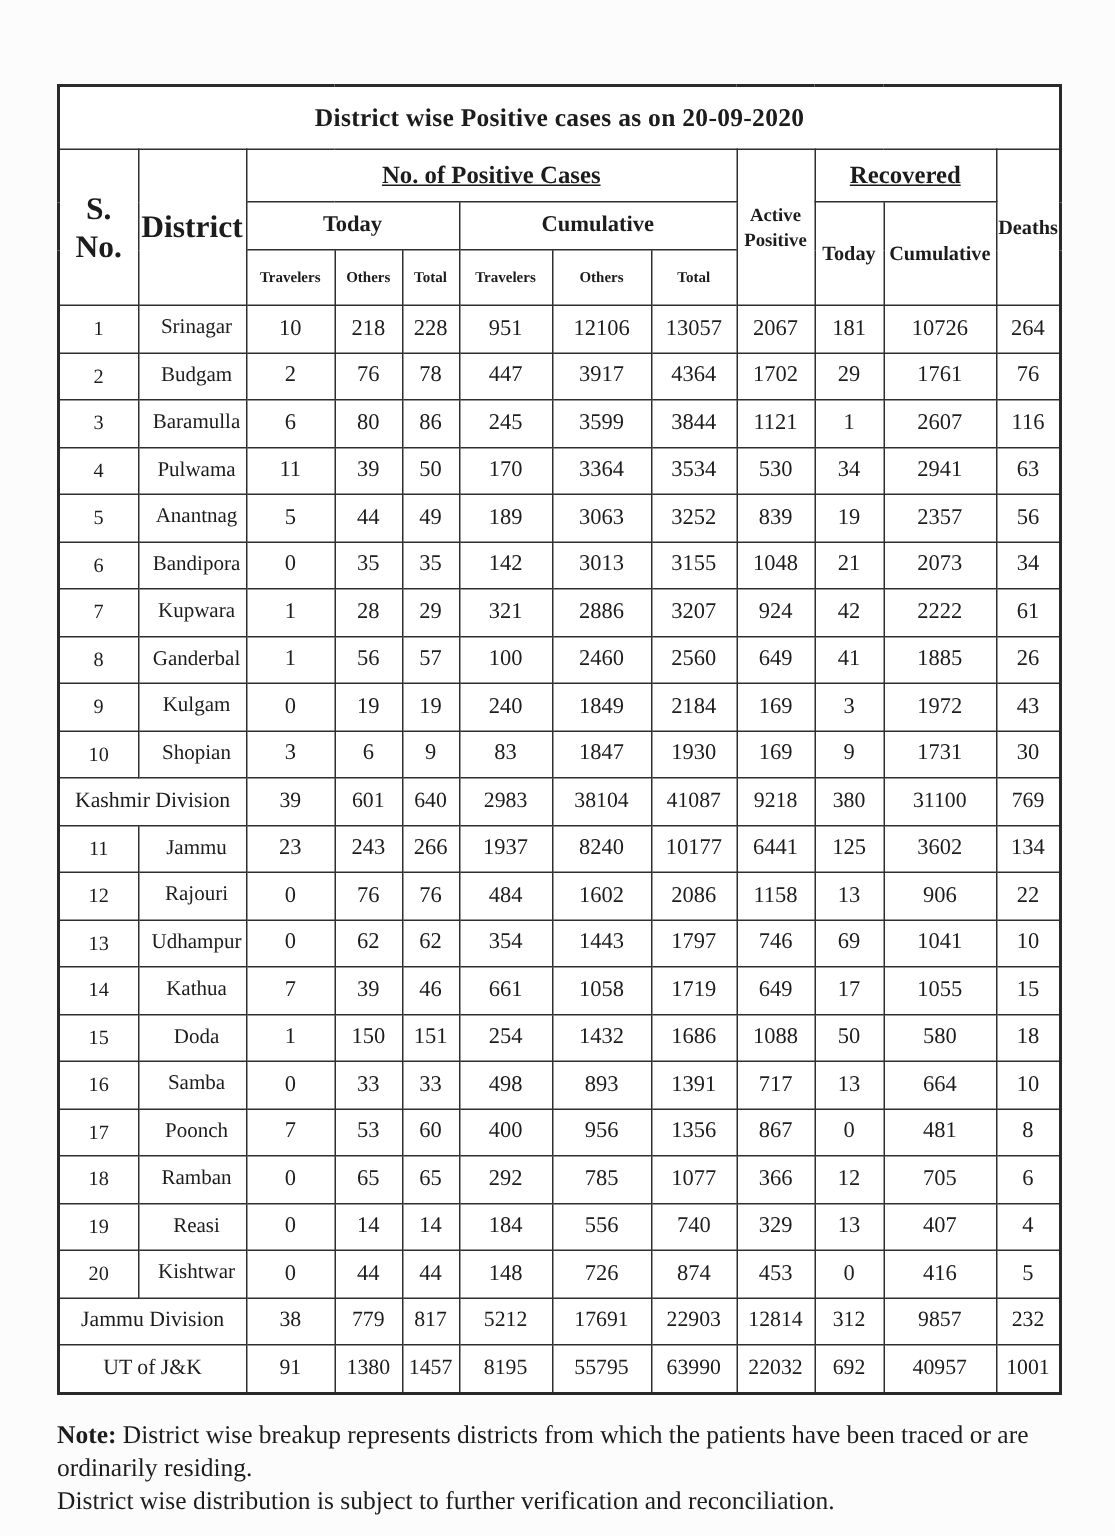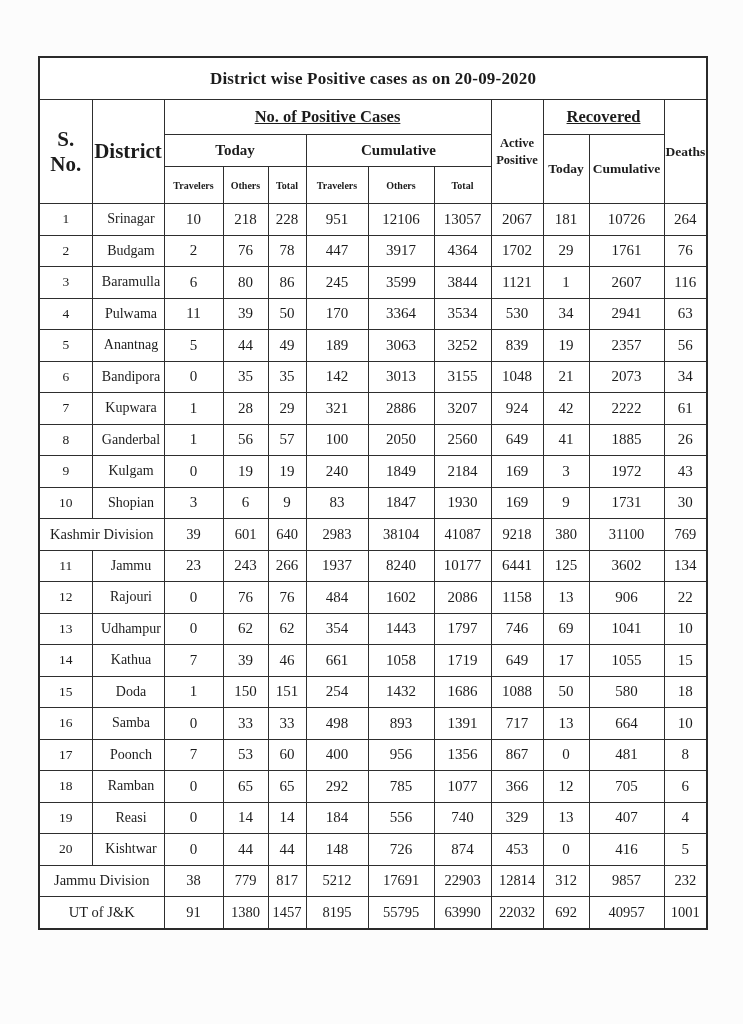--- a/index.html
+++ b/index.html
@@ -193,21 +193,21 @@
           <td class="c-num">2222</td>
           <td class="c-num">61</td>
         </tr>
         <tr class="district">
           <td class="c-sno">8</td>
           <td class="c-district">Ganderbal</td>
           <td class="c-num">1</td>
           <td class="c-num">56</td>
           <td class="c-num">57</td>
           <td class="c-num">100</td>
-          <td class="c-num">2050</td>
+          <td class="c-num">2460</td>
           <td class="c-num">2560</td>
           <td class="c-num">649</td>
           <td class="c-num">41</td>
           <td class="c-num">1885</td>
           <td class="c-num">26</td>
         </tr>
         <tr class="district">
           <td class="c-sno">9</td>
           <td class="c-district">Kulgam</td>
           <td class="c-num">0</td>
@@ -410,14 +410,15 @@
           <td class="c-num">55795</td>
           <td class="c-num">63990</td>
           <td class="c-num">22032</td>
           <td class="c-num">692</td>
           <td class="c-num">40957</td>
           <td class="c-num">1001</td>
         </tr>
       </tbody>
   </table>
 
+  <p class="note"><strong>Note:</strong> <span>District wise breakup represents districts from which the patients have been traced or are ordinarily residing.</span><span class="note-line2">District wise distribution is subject to further verification and reconciliation.</span></p>
 
 </div>
 
 </body></html>

